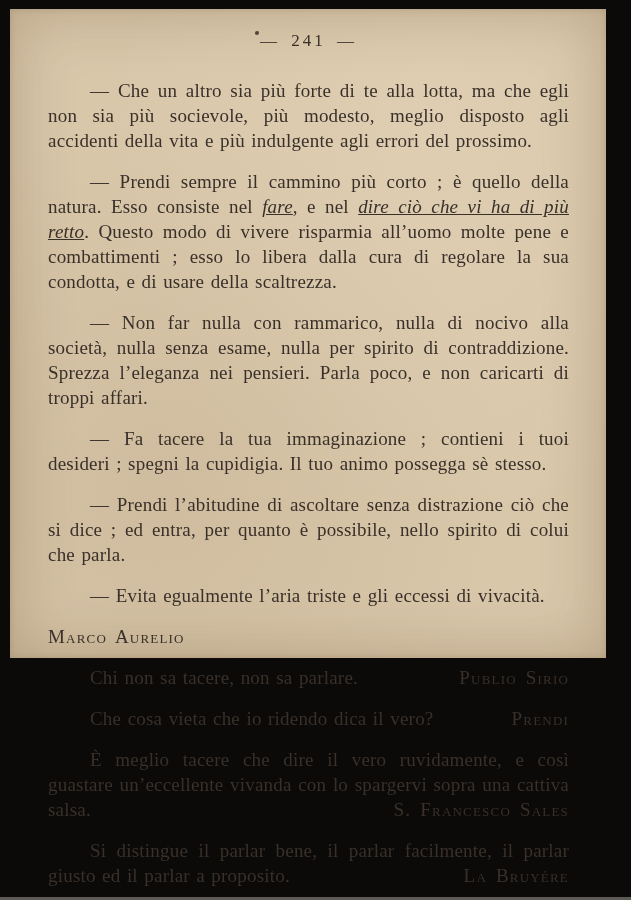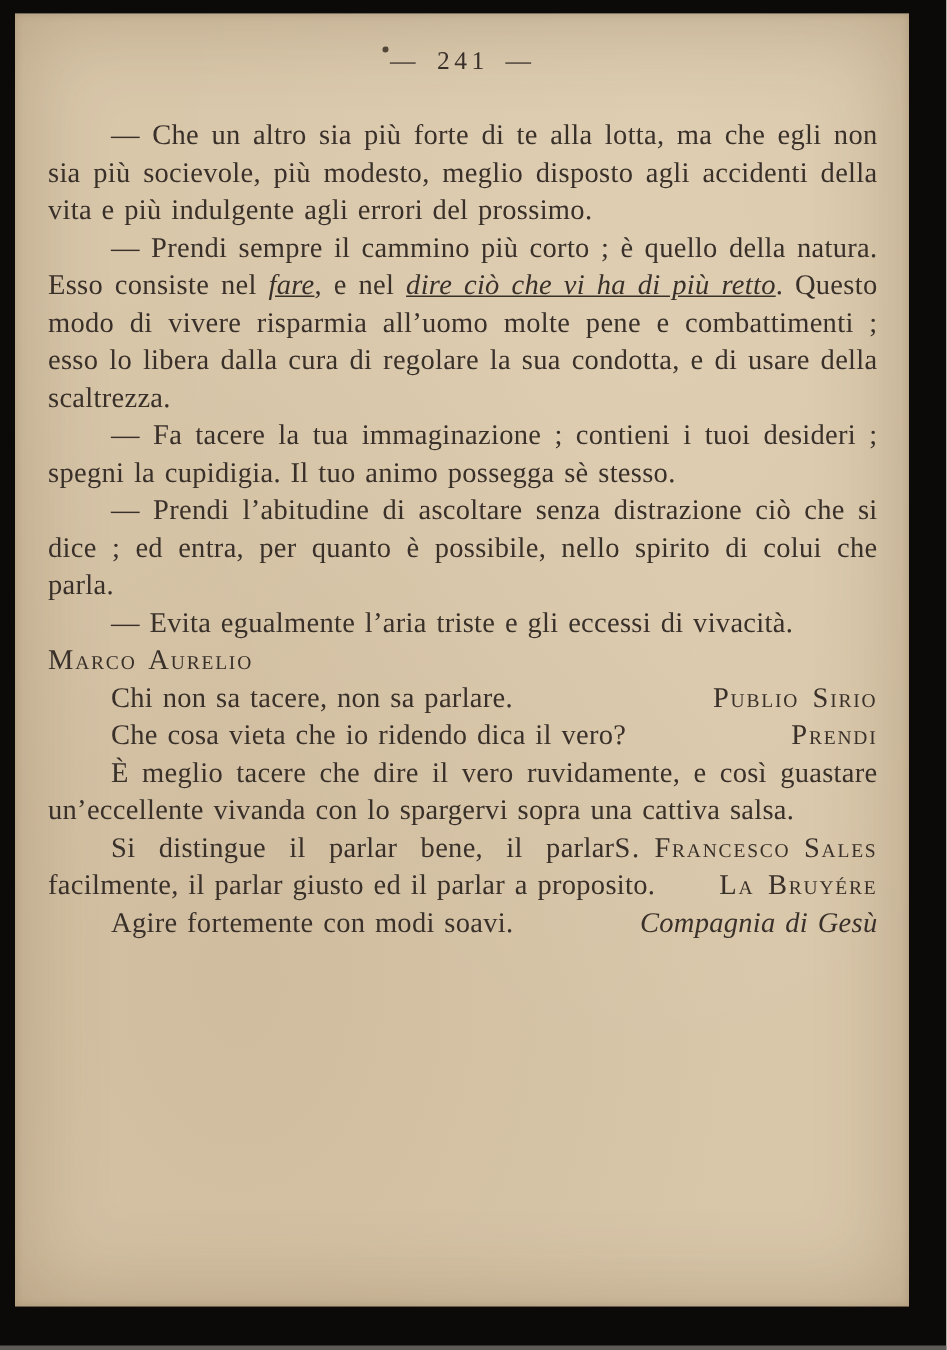--- a/index.html
+++ b/index.html
@@ -26,21 +26,21 @@
     position: absolute;
     left: 0; right: 0; bottom: 0;
     height: 3px;
     background: #5e5b56;
   }
   .paper {
     position: absolute;
     left: 10px;
     top: 9px;
     width: 596px;
-    height: 862px;
+    height: 649px;
     background:
       radial-gradient(ellipse at 72% 18%, rgba(255,246,226,0.14), transparent 55%),
       radial-gradient(ellipse at 25% 75%, rgba(125,95,55,0.10), transparent 55%),
       var(--paper);
     box-shadow:
       inset 0 0 55px 8px rgba(85,58,28,0.22),
       inset 0 0 6px rgba(85,58,28,0.18);
   }
   
   .paper::before {
@@ -62,21 +62,21 @@
     color: var(--ink);
   }
   .page-number {
     text-align: center;
     font-size: 17px;
     letter-spacing: 3px;
     word-spacing: 4px;
     margin: 0 0 27px 0;
   }
   .para {
-    margin: 0;
+    margin: 16px;
     font-size: 19px;
     line-height: 25px;
     text-align: justify;
     text-indent: 42px;
     letter-spacing: 0.2px;
     word-spacing: 1.5px;
   }
   .para .it { font-style: italic; text-decoration: underline; }
   .para .author {
     float: right;
@@ -96,20 +96,21 @@
 </head>
 <body>
 
 <div class="scan">
   <div class="paper">
     <div class="text-block">
       <div class="page-number">— 241 —</div>
       <div>
           <p class="para maxim"><span>— Che un altro sia più forte di te alla lotta, ma che egli non sia più socievole, più modesto, meglio disposto agli accidenti della vita e più indulgente agli errori del prossimo.</span></p>
           <p class="para maxim"><span>— Prendi sempre il cammino più corto&nbsp;; è quello della natura. Esso consiste nel </span><span class="it">fare</span><span>, e nel </span><span class="it">dire ciò che vi ha di più retto</span><span>. Questo modo di vivere risparmia all’uomo molte pene e combattimenti&nbsp;; esso lo libera dalla cura di regolare la sua condotta, e di usare della scaltrezza.</span></p>
+          <p class="para maxim"><span>— Non far nulla con rammarico, nulla di nocivo alla società, nulla senza esame, nulla per spirito di contraddizione. Sprezza l’eleganza nei pensieri. Parla poco, e non caricarti di troppi affari.</span></p>
           <p class="para maxim"><span>— Fa tacere la tua immaginazione&nbsp;; contieni i tuoi desideri&nbsp;; spegni la cupidigia. Il tuo animo possegga sè stesso.</span></p>
           <p class="para maxim"><span>— Prendi l’abitudine di ascoltare senza distrazione ciò che si dice&nbsp;; ed entra, per quanto è possibile, nello spirito di colui che parla.</span></p>
           <p class="para maxim"><span>— Evita egualmente l’aria triste e gli eccessi di vivacità.</span></p>
           <p class="para attribution"><span class="author smallcaps">Marco Aurelio</span></p>
           <p class="para quote"><span>Chi non sa tacere, non sa parlare.</span><span class="author smallcaps">Publio Sirio</span></p>
           <p class="para quote"><span>Che cosa vieta che io ridendo dica il vero?</span><span class="author smallcaps">Prendi</span></p>
           <p class="para quote"><span>È meglio tacere che dire il vero ruvidamente, e così guastare un’eccellente vivanda con lo spargervi sopra una cattiva salsa.</span><span class="author smallcaps">S. Francesco Sales</span></p>
           <p class="para quote"><span>Si distingue il parlar bene, il parlar facilmente, il parlar giusto ed il parlar a proposito.</span><span class="author smallcaps">La Bruyére</span></p>
           <p class="para quote"><span>Agire fortemente con modi soavi.</span><span class="author italic">Compagnia di Gesù</span></p>
         </div>

